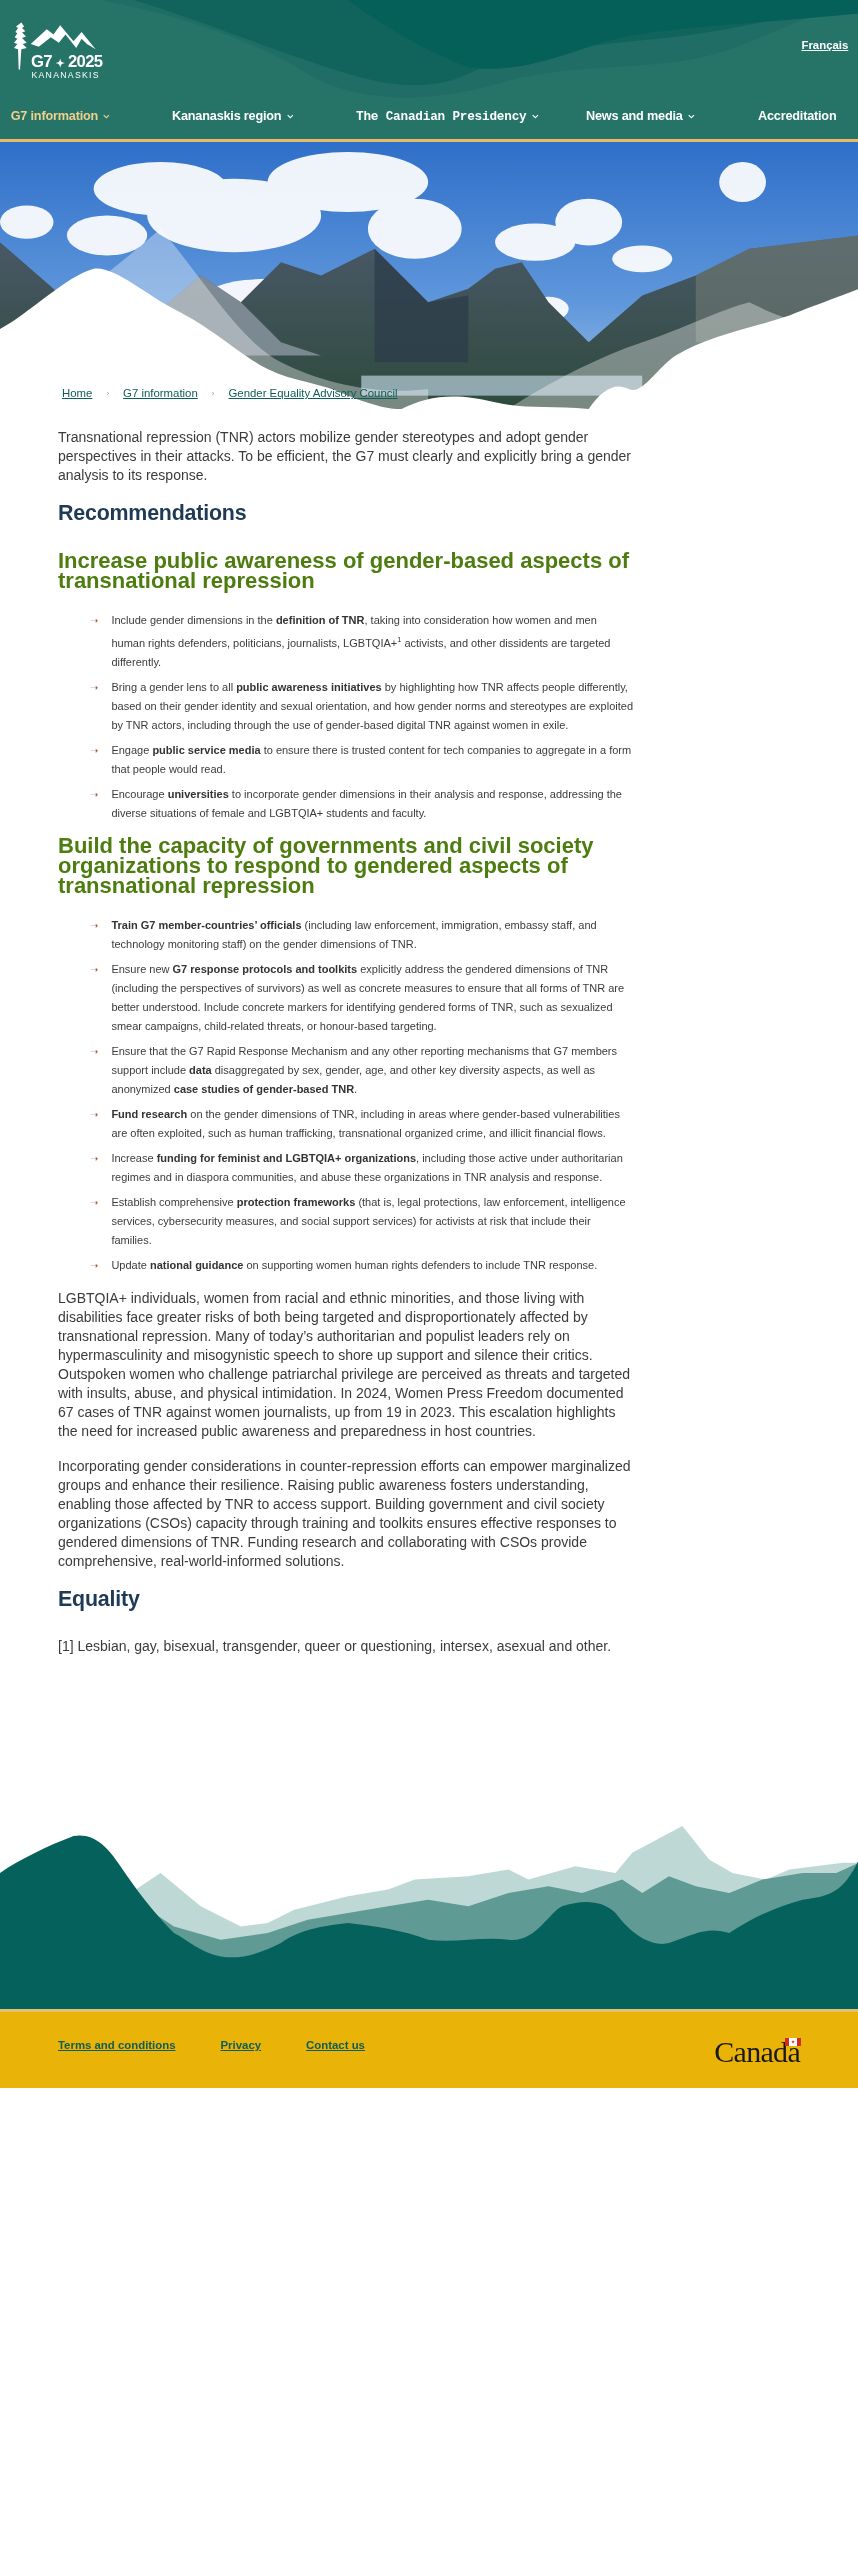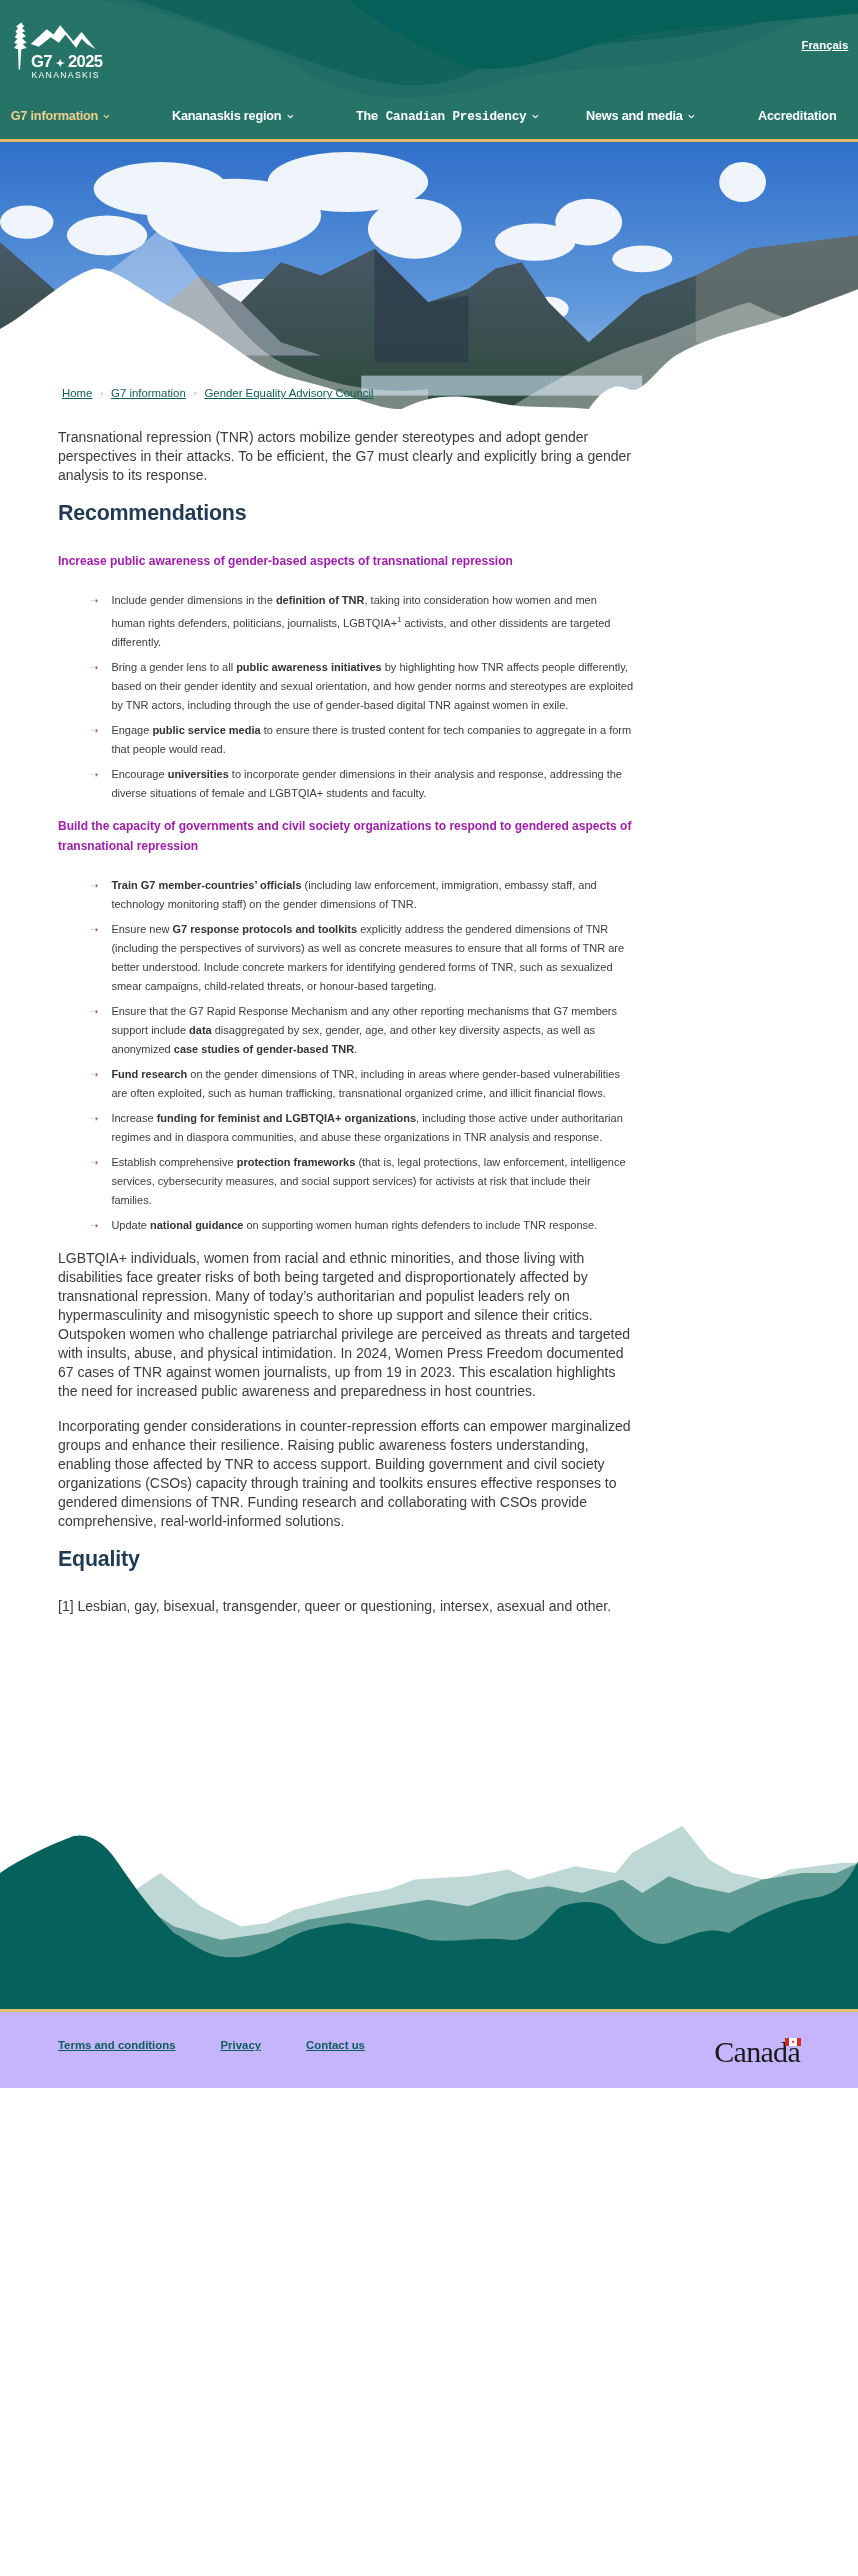--- a/index.html
+++ b/index.html
@@ -15,40 +15,40 @@
   .nav-item { position: absolute; display: flex; align-items: center; gap: 5.3px; color: #ffffff; font-weight: bold; font-size: 12.7px; letter-spacing: -0.2px; cursor: pointer; }
   .nav-item.active { color: #f1cf8c; }
   .nav-item .chev { width: 6.7px; height: 6.7px; display: inline-block; }
   .gold-bar { position: absolute; left: 0; right: 0; top: 139px; height: 3.3px; background: #eab869; }
 
   
   .hero { position: relative; height: 267px; margin-top: 0; overflow: hidden; }
   .hero svg { position: absolute; inset: 0; }
 
   
-  .breadcrumb { position: absolute; top: 387px; left: 62px; display: flex; align-items: center; gap: 8px; font-size: 11.4px; }
+  .breadcrumb { position: absolute; top: 387px; left: 62px; display: flex; align-items: center; gap: 14px; font-size: 11.4px; }
   .breadcrumb a { color: #0d5d58; text-decoration: underline; }
   .breadcrumb .sep { color: #999; font-size: 8px; }
 
   
   .content { position: absolute; top: 428px; left: 58px; width: 575px; }
   h1.page-title { font-size: 25px; color: #1f3a54; font-weight: bold; margin-left: 3.3px; margin-bottom: 37px; letter-spacing: -0.2px; }
   .para { font-size: 14px; line-height: 19px; color: #3b3b3b; margin-bottom: 12px; }
   h2.section { font-size: 21.4px; color: #1f3a54; font-weight: bold; margin-bottom: 25.4px; margin-top: 4px; letter-spacing: -0.2px; }
-  h3.sub { font-size: 12px; color: #a21caf; font-weight: bold; line-height: 20px; margin-bottom: 20px; }
+  h3.sub { font-size: 22px; color: #4d7c0f; font-weight: bold; line-height: 20px; margin-bottom: 20px; }
   ul.recs { list-style: none; margin-left: 32px; margin-bottom: 13.4px; }
   ul.recs li { position: relative; padding-left: 21.4px; font-size: 11px; line-height: 19px; color: #3b3b3b; margin-bottom: 6px; }
   ul.recs li .arrow { position: absolute; left: 0; top: 0; color: #a75f35; font-size: 10px; }
   ul.recs li b { color: #333; }
   sup { font-size: 7.4px; }
 
   
   .foot-mtn { position: absolute; top: 1806px; left: 0; width: 859px; height: 204px; }
   .foot-gold { position: absolute; top: 2009px; left: 0; width: 859px; height: 2.7px; background: #e5c06e; }
-  .footer { position: absolute; top: 2012px; left: 0; width: 859px; height: 76px; background: #c4b5fd; }
+  .footer { position: absolute; top: 2012px; left: 0; width: 859px; height: 76px; background: #eab308; }
   .footer-links { position: absolute; left: 58px; top: 27px; display: flex; gap: 45px; }
   .footer-links a { color: #0d5d58; font-weight: bold; font-size: 11.4px; text-decoration: underline; }
   .canada { position: absolute; right: 59px; top: 23px; font-family: "Liberation Serif", serif; font-size: 30px; color: #1a1a1a; letter-spacing: -0.7px; }
   .canada .flag { position: absolute; right: -0.7px; top: 2.7px; width: 16px; height: 8px; display: flex; }
   .canada .flag span { display: block; }
 </style>
 </head>
 <body>
 
 <header class="header">

